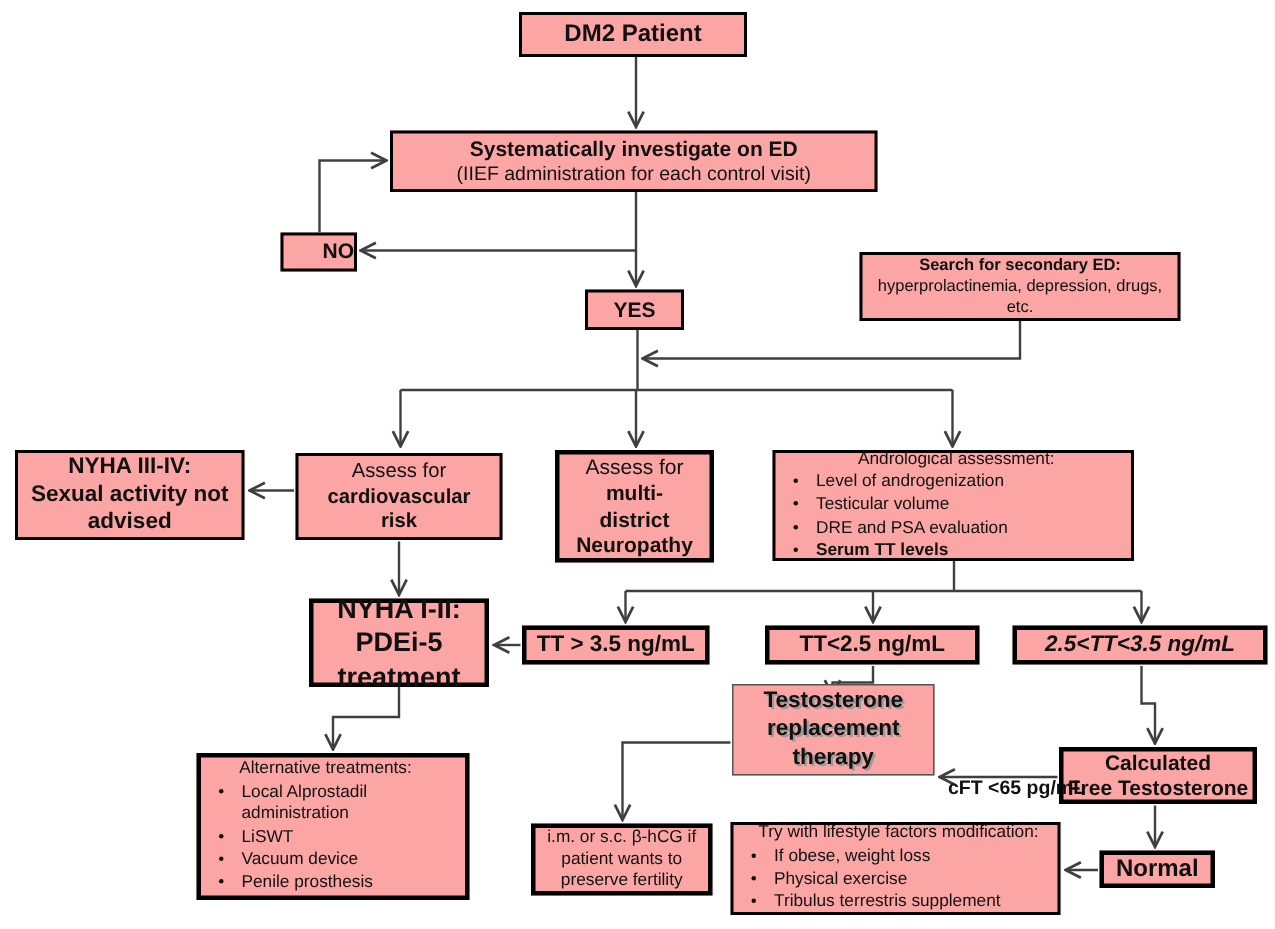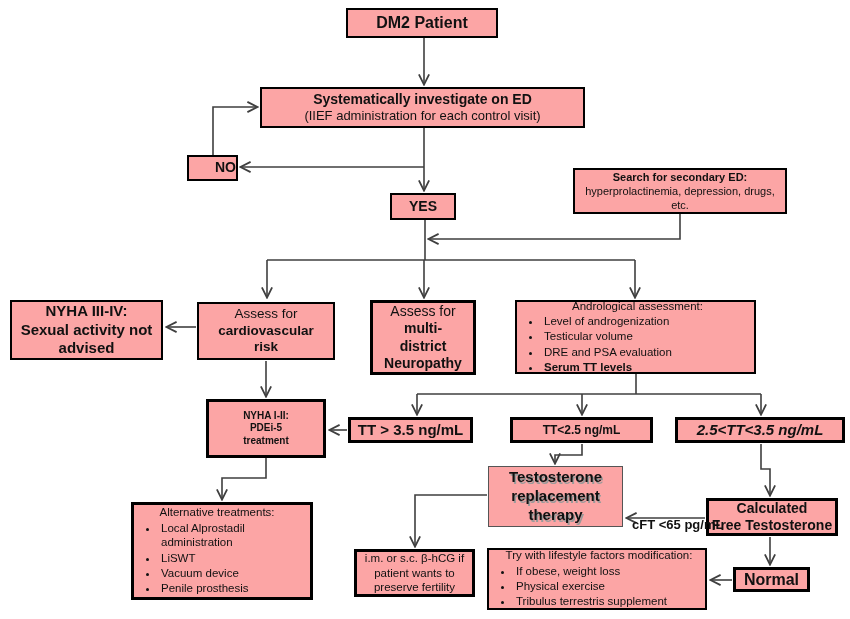--- a/index.html
+++ b/index.html
@@ -20,26 +20,26 @@
   .n-investigate{left:260px;top:87px;width:325px;height:41px;font-size:13px;}
   .n-investigate .t1{font-size:14px;font-weight:bold;}
   .n-no{left:187px;top:155px;width:51px;height:26px;font-size:14px;font-weight:bold;align-items:flex-end;}
   .n-yes{left:390px;top:193px;width:66px;height:27px;font-size:14px;font-weight:bold;}
   .n-search{left:573px;top:168px;width:214px;height:46px;font-size:11px;line-height:1.3;}
   .n-search .t1{font-weight:bold;}
   .n-nyha34{left:10px;top:300px;width:153px;height:60px;font-size:15px;font-weight:bold;}
   .n-cardio{left:197px;top:302px;width:138px;height:58px;font-size:13.5px;padding:2px 8px;}
   .n-neuro{left:370px;top:300px;width:106px;height:75px;font-size:14px;}
   .n-andro{left:515px;top:300px;width:241px;height:74px;font-size:11.5px;align-items:stretch;padding:4px 6px 4px 10px;}
-  .n-nyha12{left:206px;top:399px;width:120px;height:59px;font-size:10px;font-weight:bold;}
+  .n-nyha12{left:206px;top:399px;width:120px;height:59px;font-size:18px;font-weight:bold;}
   .n-tthigh{left:348px;top:417px;width:125px;height:26px;font-size:15px;font-weight:bold;}
-  .n-ttlow{left:510px;top:417px;width:143px;height:26px;font-size:12px;font-weight:bold;}
+  .n-ttlow{left:510px;top:417px;width:143px;height:26px;font-size:15px;font-weight:bold;}
   .n-ttmid{left:675px;top:417px;width:170px;height:26px;font-size:15px;font-weight:bold;font-style:italic;}
   .n-alt{left:131px;top:502px;width:182px;height:98px;font-size:11.5px;align-items:stretch;padding:6px 20px 6px 10px;}
-  .n-trt{left:488px;top:466px;width:135px;height:61px;font-size:15px;font-weight:bold;border-width:1.5px;border-color:#555;}
+  .n-trt{left:488px;top:456px;width:135px;height:61px;font-size:15px;font-weight:bold;border-width:1.5px;border-color:#555;}
   .n-trt span{text-shadow:1.5px 1.5px 0 #9a9a9a;}
   .n-bhcg{left:354px;top:549px;width:121px;height:48px;font-size:11.5px;}
   .n-lifestyle{left:487px;top:548px;width:220px;height:62px;font-size:11.5px;align-items:stretch;padding:4px 6px 4px 10px;}
   .n-cft{left:706px;top:498px;width:132px;height:38px;font-size:14px;font-weight:600;}
   .n-normal{left:733px;top:567px;width:77px;height:25px;font-size:16px;font-weight:bold;}
   
   .list-title{text-align:center;display:block;}
   ul.blist{margin:1px 0 0 0;padding:0 0 0 15px;text-align:left;list-style-type:disc;}
   ul.blist li{margin:0 0 1px 0;padding-left:2px;}
   

